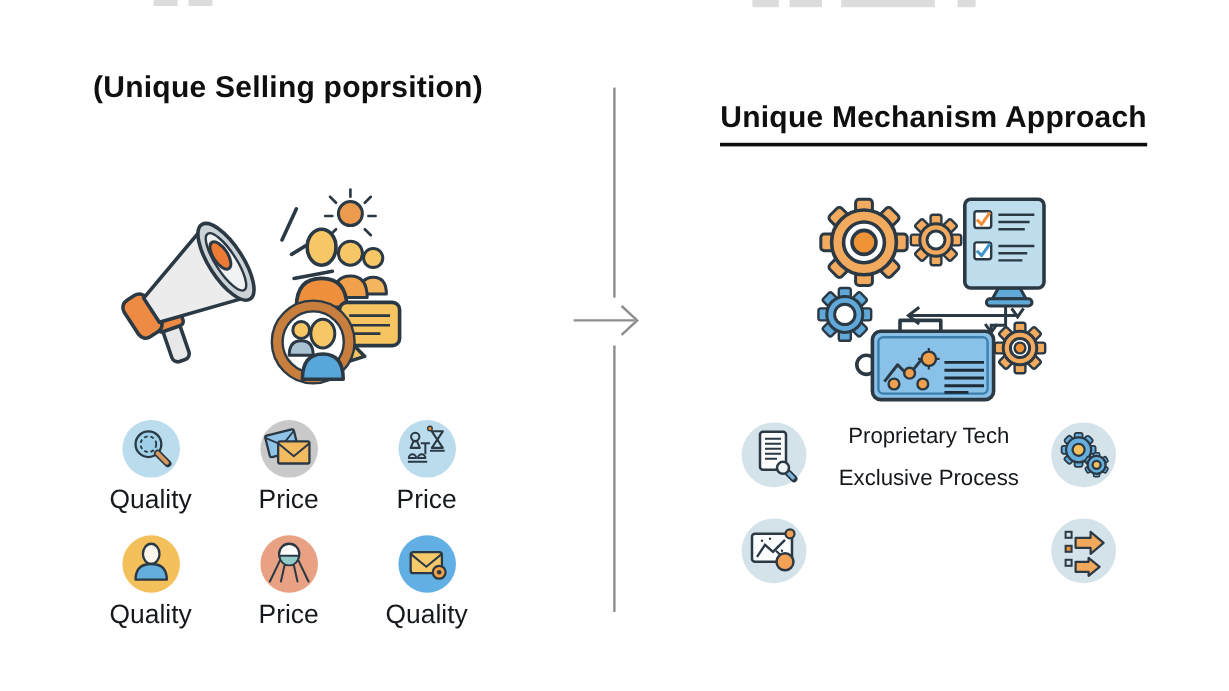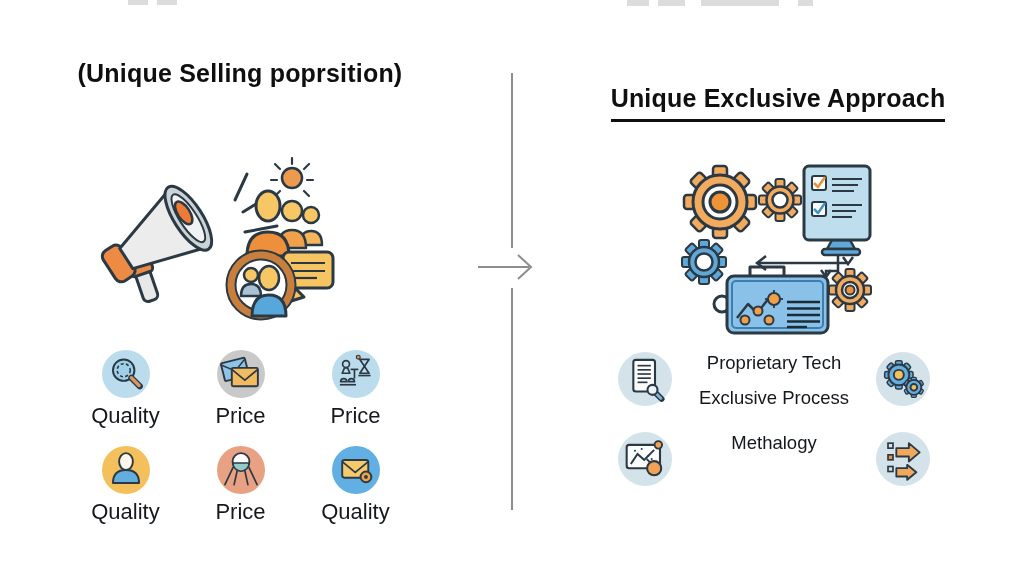--- a/index.html
+++ b/index.html
@@ -35,21 +35,21 @@
   <div class="artifact" style="left:627px;width:22px;height:6px;"></div>
   <div class="artifact" style="left:658px;width:27px;height:6px;"></div>
   <div class="artifact" style="left:701px;width:78px;height:6px;"></div>
   <div class="artifact" style="left:798px;width:15px;height:6px;"></div>
 
   <div class="title title-left">
     <div>(Unique Selling poprsition)</div>
   </div>
 
   <div class="title title-right">
-    <span class="underlined">Unique Exclusive Approach</span>
+    <span class="underlined">Unique Mechanism Approach</span>
   </div>
 
   <svg class="illu" style="left:85px;top:148px;" width="300" height="200" viewBox="0 0 300 200">
 
     <g transform="rotate(-33 79 86)" stroke="#2b3945" stroke-linejoin="round">
       <g transform="rotate(14 40 104)">
         <rect x="33" y="100" width="15" height="36" rx="5" fill="#e8e8e8" stroke-width="3"></rect>
         <rect x="29" y="95" width="23" height="13" rx="4" fill="#ed8a43" stroke-width="3"></rect>
       </g>
       <rect x="14" y="68" width="22" height="36" rx="7" fill="#ed8a43" stroke-width="3"></rect>
@@ -377,21 +377,20 @@
               <circle cx="26" cy="18" r="1.2"></circle>
             <circle cx="34" cy="26" r="1.2"></circle>
               <circle cx="38" cy="30" r="1.2"></circle>
           </g>
           <circle cx="46" cy="13" r="4.5" fill="#f2a155" stroke="#2b3945" stroke-width="2.2"></circle>
           <circle cx="41" cy="41" r="8.5" fill="#f2a155" stroke="#2b3945" stroke-width="2.5"></circle>
           <path d="M36,34 l-4,-4" stroke="#2b3945" stroke-width="2.2" fill="none"></path>
         </svg>
       </div>
       <div class="um-texts">
-        <div>Methalogy</div>
       </div>
       <div class="um-icon">
         <svg viewBox="0 0 60 60">
           <g stroke="#2b3945" stroke-width="2" fill="none">
             <rect x="12" y="11" width="6" height="6"></rect>
             <rect x="12" y="25" width="6" height="6" fill="#ef9336"></rect>
             <rect x="12" y="39" width="6" height="6"></rect>
           </g>
           <path d="M22,17 h15 v-6 l13,11 -13,11 v-6 h-15 z" fill="#f0a85c" stroke="#2b3945" stroke-width="2.2" stroke-linejoin="round"></path>
           <path d="M22,41 h13 v-4 l11,9 -11,9 v-4 h-13 z" fill="#f0a85c" stroke="#2b3945" stroke-width="2.2" stroke-linejoin="round"></path>

